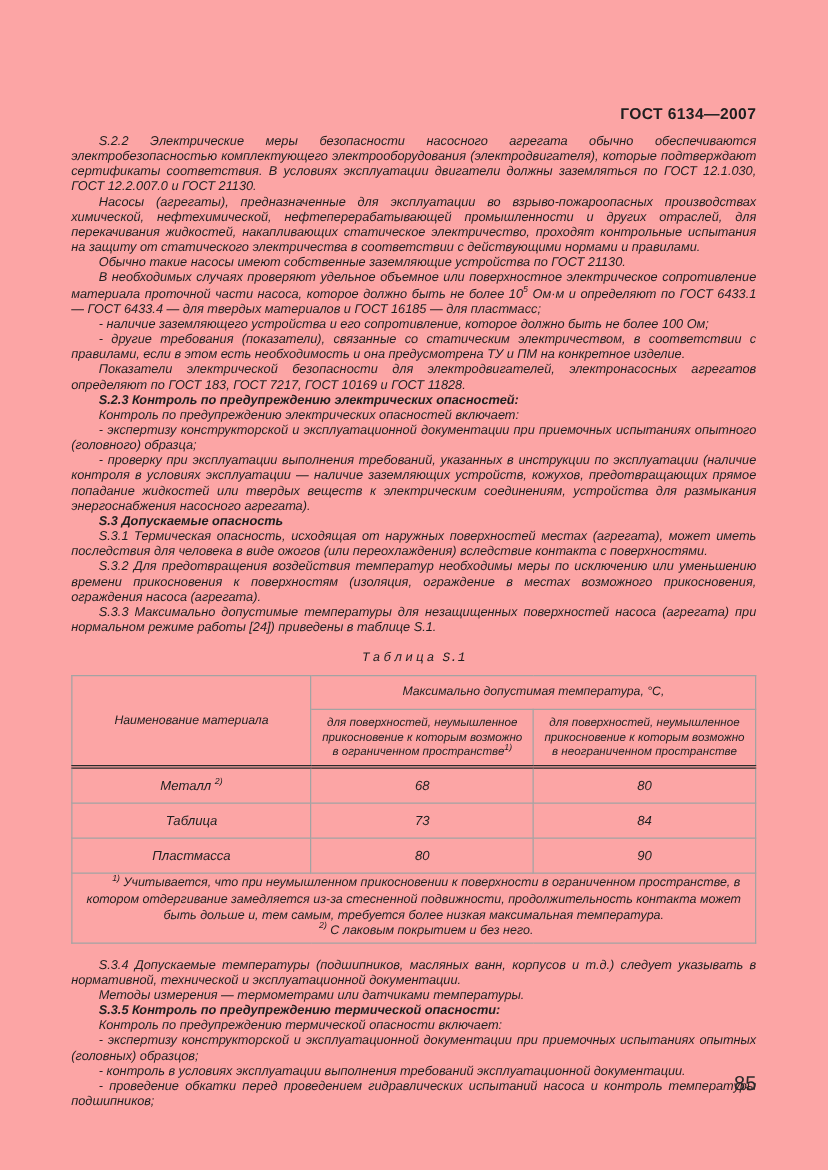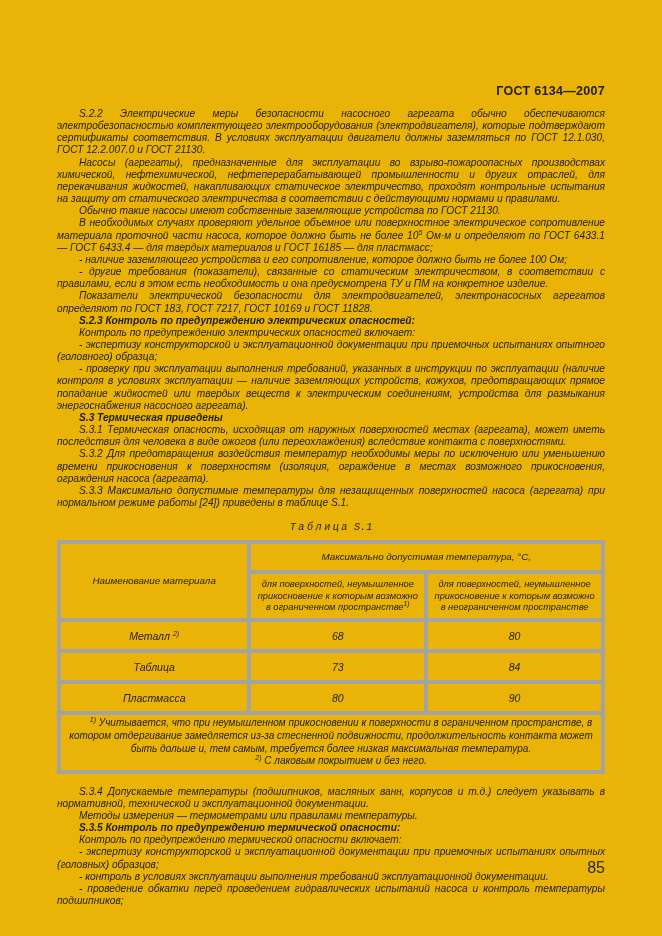--- a/index.html
+++ b/index.html
@@ -5,21 +5,21 @@
   html, body {
     margin: 0;
     padding: 0;
     background: #e8e8e8;
   }
   .page {
     position: relative;
     width: 662px;
     height: 936px;
     margin: 0 auto;
-    background: #eab308;
+    background: #fca5a5;
     overflow: hidden;
     box-sizing: border-box;
     padding: 84px 57px 0 57px;
     font-family: "Liberation Sans", "DejaVu Sans", sans-serif;
     color: #1f1f1f;
   }
   .doc-header {
     text-align: right;
     font-weight: bold;
     font-style: normal;
@@ -56,21 +56,21 @@
   .caption-word { letter-spacing: 2.5px; }
   .caption-num { margin-left: 4px; }
   table.gost-table {
     width: 100%;
     border-collapse: collapse;
     border: 1.5px solid #2b2b2b;
     margin-bottom: 12px;
   }
   table.gost-table th,
   table.gost-table td {
-    border: 4px solid #a3a3a3;
+    border: 1px solid #a3a3a3;
     font-weight: normal;
     text-align: center;
     vertical-align: middle;
     padding: 2px 6px;
   }
   th.h-material {
     width: 35%;
     font-size: 9.8px;
     line-height: 12px;
   }
@@ -126,21 +126,21 @@
         <p class="para">Насосы (агрегаты), предназначенные для эксплуатации во взрыво-пожароопасных производствах химической, нефтехимической, нефтеперерабатывающей промышленности и других отраслей, для перекачивания жидкостей, накапливающих статическое электричество, проходят контрольные испытания на защиту от статического электричества в соответствии с действующими нормами и правилами.</p>
         <p class="para">Обычно такие насосы имеют собственные заземляющие устройства по ГОСТ 21130.</p>
         <p class="para">В необходимых случаях проверяют удельное объемное или поверхностное электрическое сопротивление материала проточной части насоса, которое должно быть не более 10<sup>5</sup> Ом·м и определяют по ГОСТ 6433.1 — ГОСТ 6433.4 — для твердых материалов и ГОСТ 16185 — для пластмасс;</p>
         <p class="para">- наличие заземляющего устройства и его сопротивление, которое должно быть не более 100 Ом;</p>
         <p class="para">- другие требования (показатели), связанные со статическим электричеством, в соответствии с правилами, если в этом есть необходимость и она предусмотрена ТУ и ПМ на конкретное изделие.</p>
         <p class="para">Показатели электрической безопасности для электродвигателей, электронасосных агрегатов определяют по ГОСТ 183, ГОСТ 7217, ГОСТ 10169 и ГОСТ 11828.</p>
         <p class="para para-bold">S.2.3 Контроль по предупреждению электрических опасностей:</p>
         <p class="para">Контроль по предупреждению электрических опасностей включает:</p>
         <p class="para">- экспертизу конструкторской и эксплуатационной документации при приемочных испытаниях опытного (головного) образца;</p>
         <p class="para">- проверку при эксплуатации выполнения требований, указанных в инструкции по эксплуатации (наличие контроля в условиях эксплуатации — наличие заземляющих устройств, кожухов, предотвращающих прямое попадание жидкостей или твердых веществ к электрическим соединениям, устройства для размыкания энергоснабжения насосного агрегата).</p>
-        <p class="para para-bold">S.3 Термическая приведены</p>
+        <p class="para para-bold">S.3 Допускаемые опасность</p>
         <p class="para">S.3.1 Термическая опасность, исходящая от наружных поверхностей местах (агрегата), может иметь последствия для человека в виде ожогов (или переохлаждения) вследствие контакта с поверхностями.</p>
         <p class="para">S.3.2 Для предотвращения воздействия температур необходимы меры по исключению или уменьшению времени прикосновения к поверхностям (изоляция, ограждение в местах возможного прикосновения, ограждения насоса (агрегата).</p>
         <p class="para">S.3.3 Максимально допустимые температуры для незащищенных поверхностей насоса (агрегата) при нормальном режиме работы [24]) приведены в таблице S.1.</p>
       </div>
 
     <p class="table-caption">
       <span class="caption-word">Таблица</span><span class="caption-num">S.1</span>
     </p>
 
     <table class="gost-table">
@@ -176,21 +176,21 @@
           <td class="fn-cell" colspan="3">
               <p class="fn-para"><sup>1)</sup> Учитывается, что при неумышленном прикосновении к поверхности в ограниченном пространстве, в котором отдергивание замедляется из-за стесненной подвижности, продолжительность контакта может быть дольше и, тем самым, требуется более низкая максимальная температура.</p>
               <p class="fn-para"><sup>2)</sup> С лаковым покрытием и без него.</p>
             </td>
         </tr>
       </tfoot>
     </table>
 
     <div>
         <p class="para">S.3.4 Допускаемые температуры (подшипников, масляных ванн, корпусов и т.д.) следует указывать в нормативной, технической и эксплуатационной документации.</p>
-        <p class="para">Методы измерения — термометрами или правилами температуры.</p>
+        <p class="para">Методы измерения — термометрами или датчиками температуры.</p>
         <p class="para para-bold">S.3.5 Контроль по предупреждению термической опасности:</p>
         <p class="para">Контроль по предупреждению термической опасности включает:</p>
         <p class="para">- экспертизу конструкторской и эксплуатационной документации при приемочных испытаниях опытных (головных) образцов;</p>
         <p class="para">- контроль в условиях эксплуатации выполнения требований эксплуатационной документации.</p>
         <p class="para">- проведение обкатки перед проведением гидравлических испытаний насоса и контроль температуры подшипников;</p>
       </div>
 
   </div>
 
   <div class="page-number">85</div>

